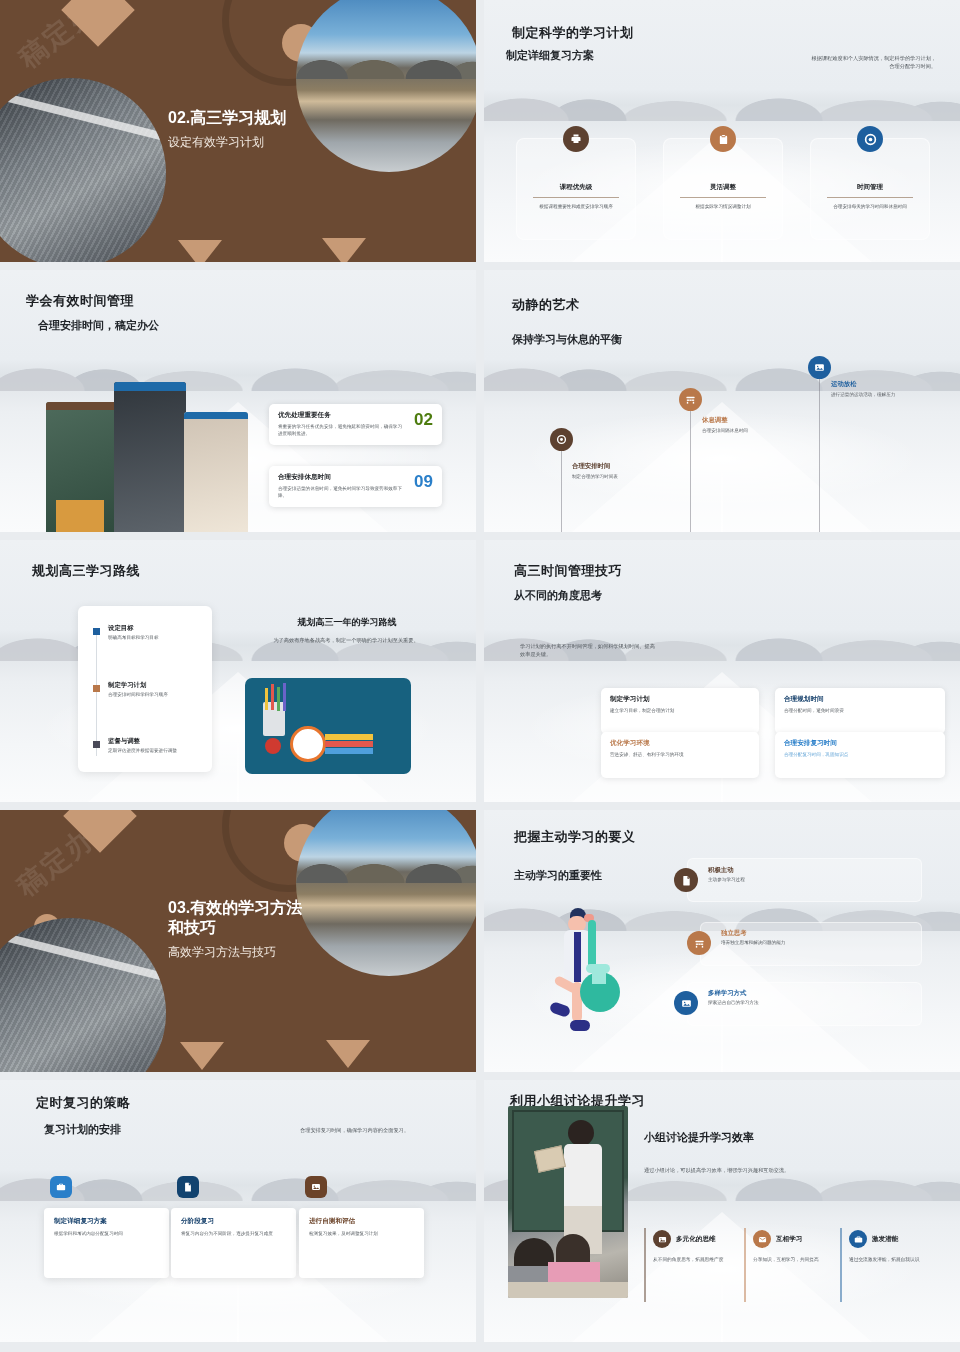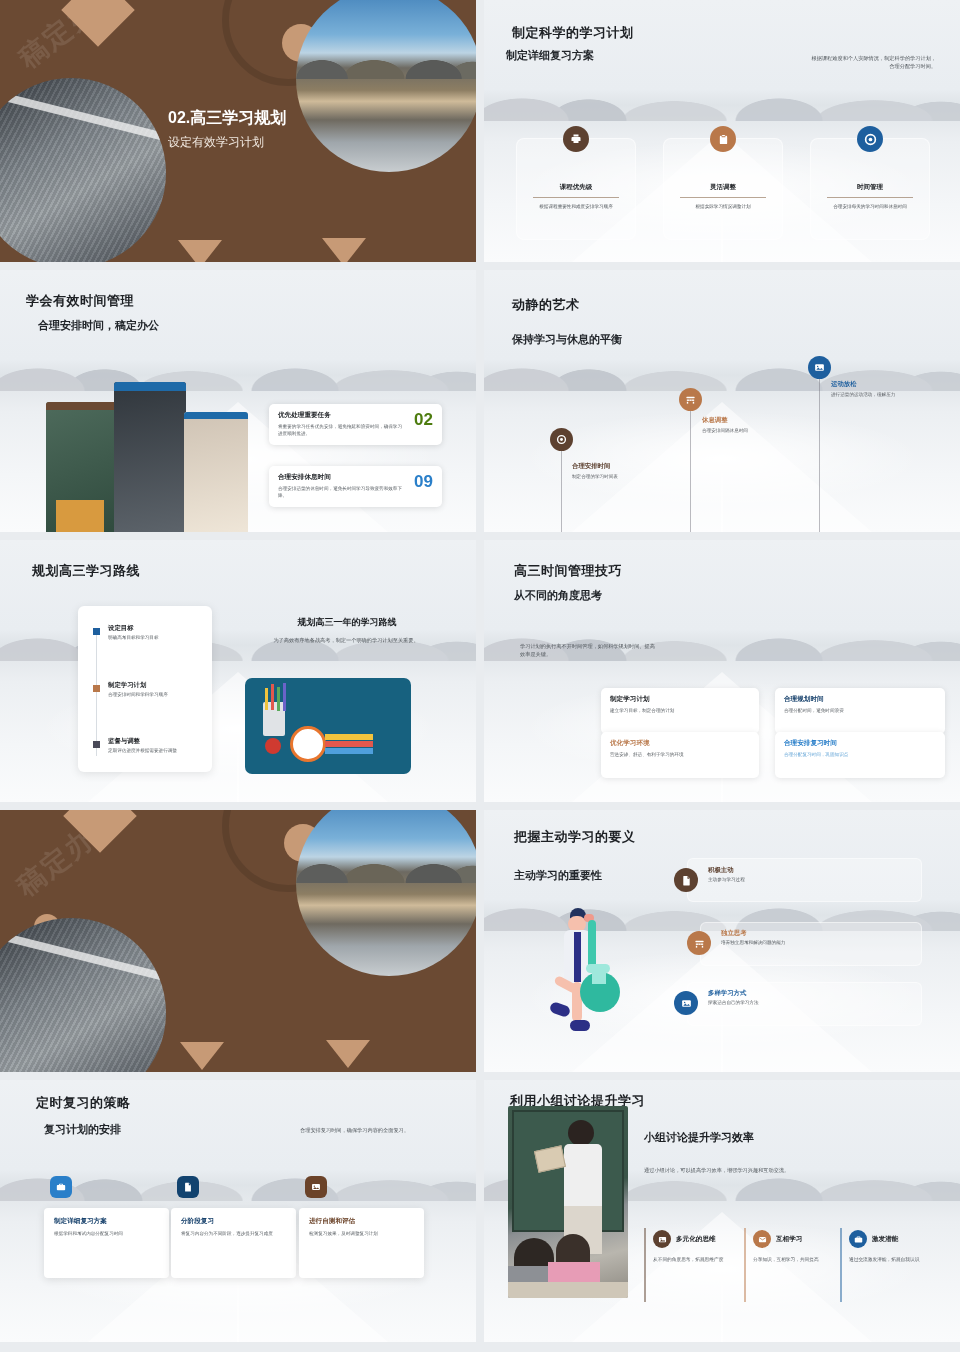--- a/index.html
+++ b/index.html
@@ -353,20 +353,24 @@
     <div class="deco-circle" style="left:34px;top:104px;width:26px;height:26px;"></div>
     <div class="deco-circle" style="left:406px;top:136px;width:22px;height:22px;"></div>
     <div class="deco-tri" style="left:180px;top:232px;"></div>
     <div class="deco-tri" style="left:326px;top:230px;"></div>
     <div class="cover-photo-tr" style="top:-20px;">
         <div class="photo-mtn"></div>
       </div>
     <div class="cover-photo-bl" style="top:108px;">
         <div class="photo-asph"></div>
       </div>
+    <div class="cover-txt" style="top:88px;width:148px;">
+      <div class="cover-h">03.有效的学习方法和技巧</div>
+      <div class="cover-s">高效学习方法与技巧</div>
+    </div>
   </div>
 
   <div class="slide">
     <div class="bg-road"></div>
     <div class="road-line"></div>
     <div style="position:absolute;left:30px;top:18px;" class="title">把握主动学习的要义</div>
     <div style="position:absolute;left:30px;top:58px;" class="subtitle">主动学习的重要性</div>
 
     <div style="position:absolute;left:62px;top:98px;width:78px;height:130px;">
       <div style="position:absolute;left:24px;top:0;width:16px;height:12px;background:#22325e;border-radius:8px 8px 0 0;"></div>

